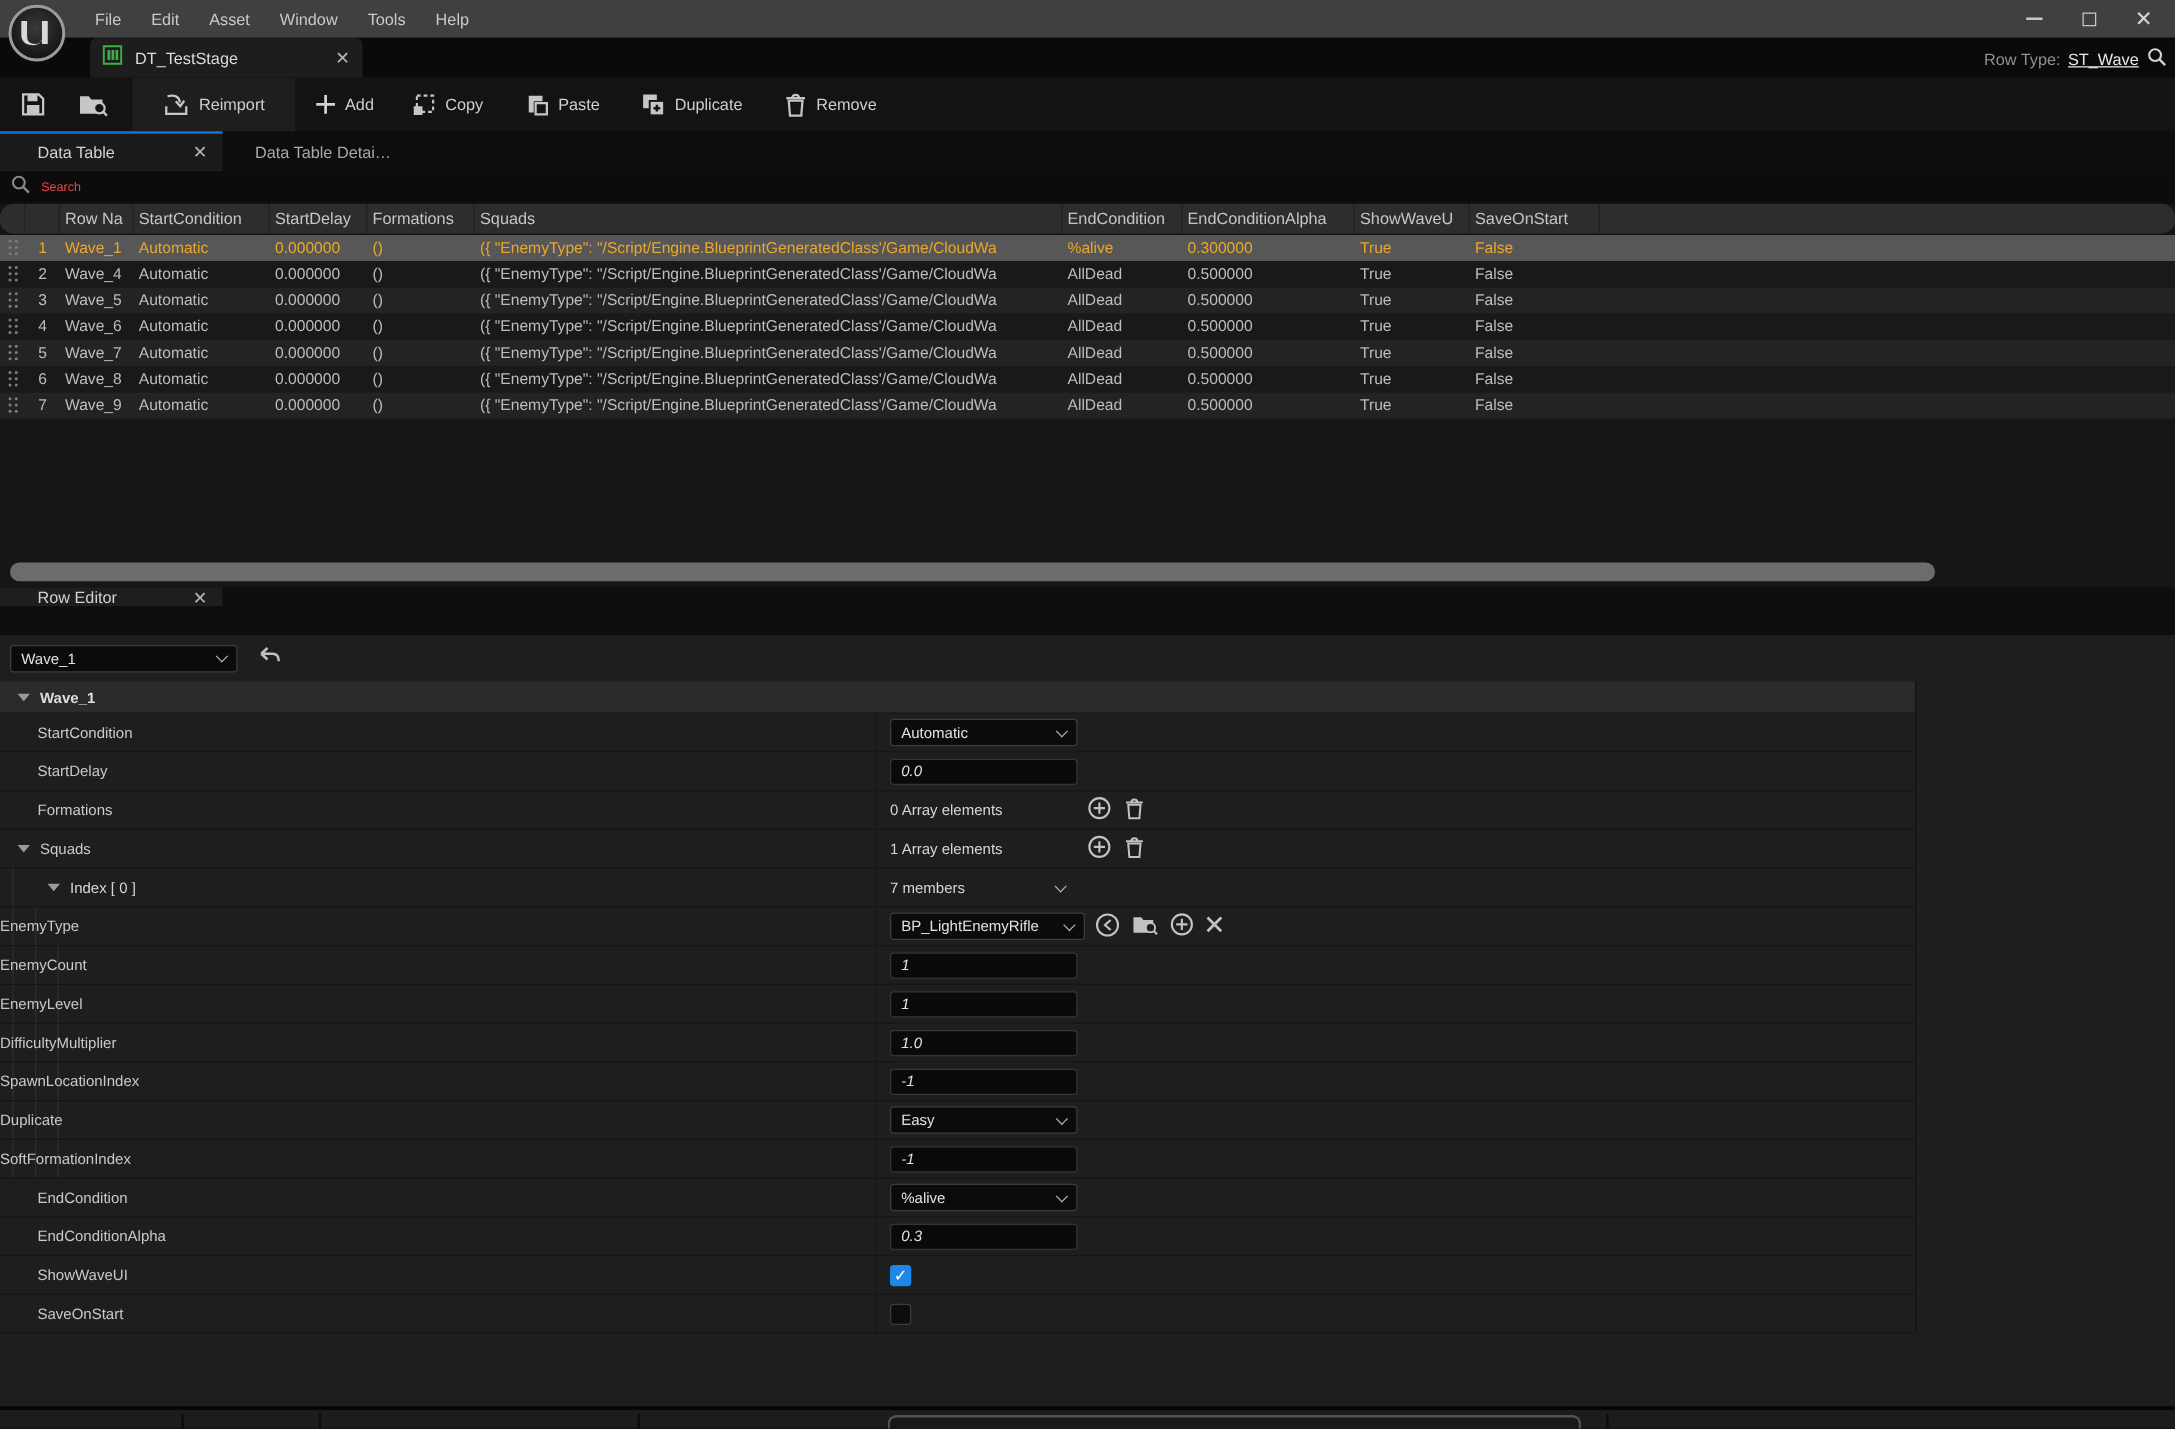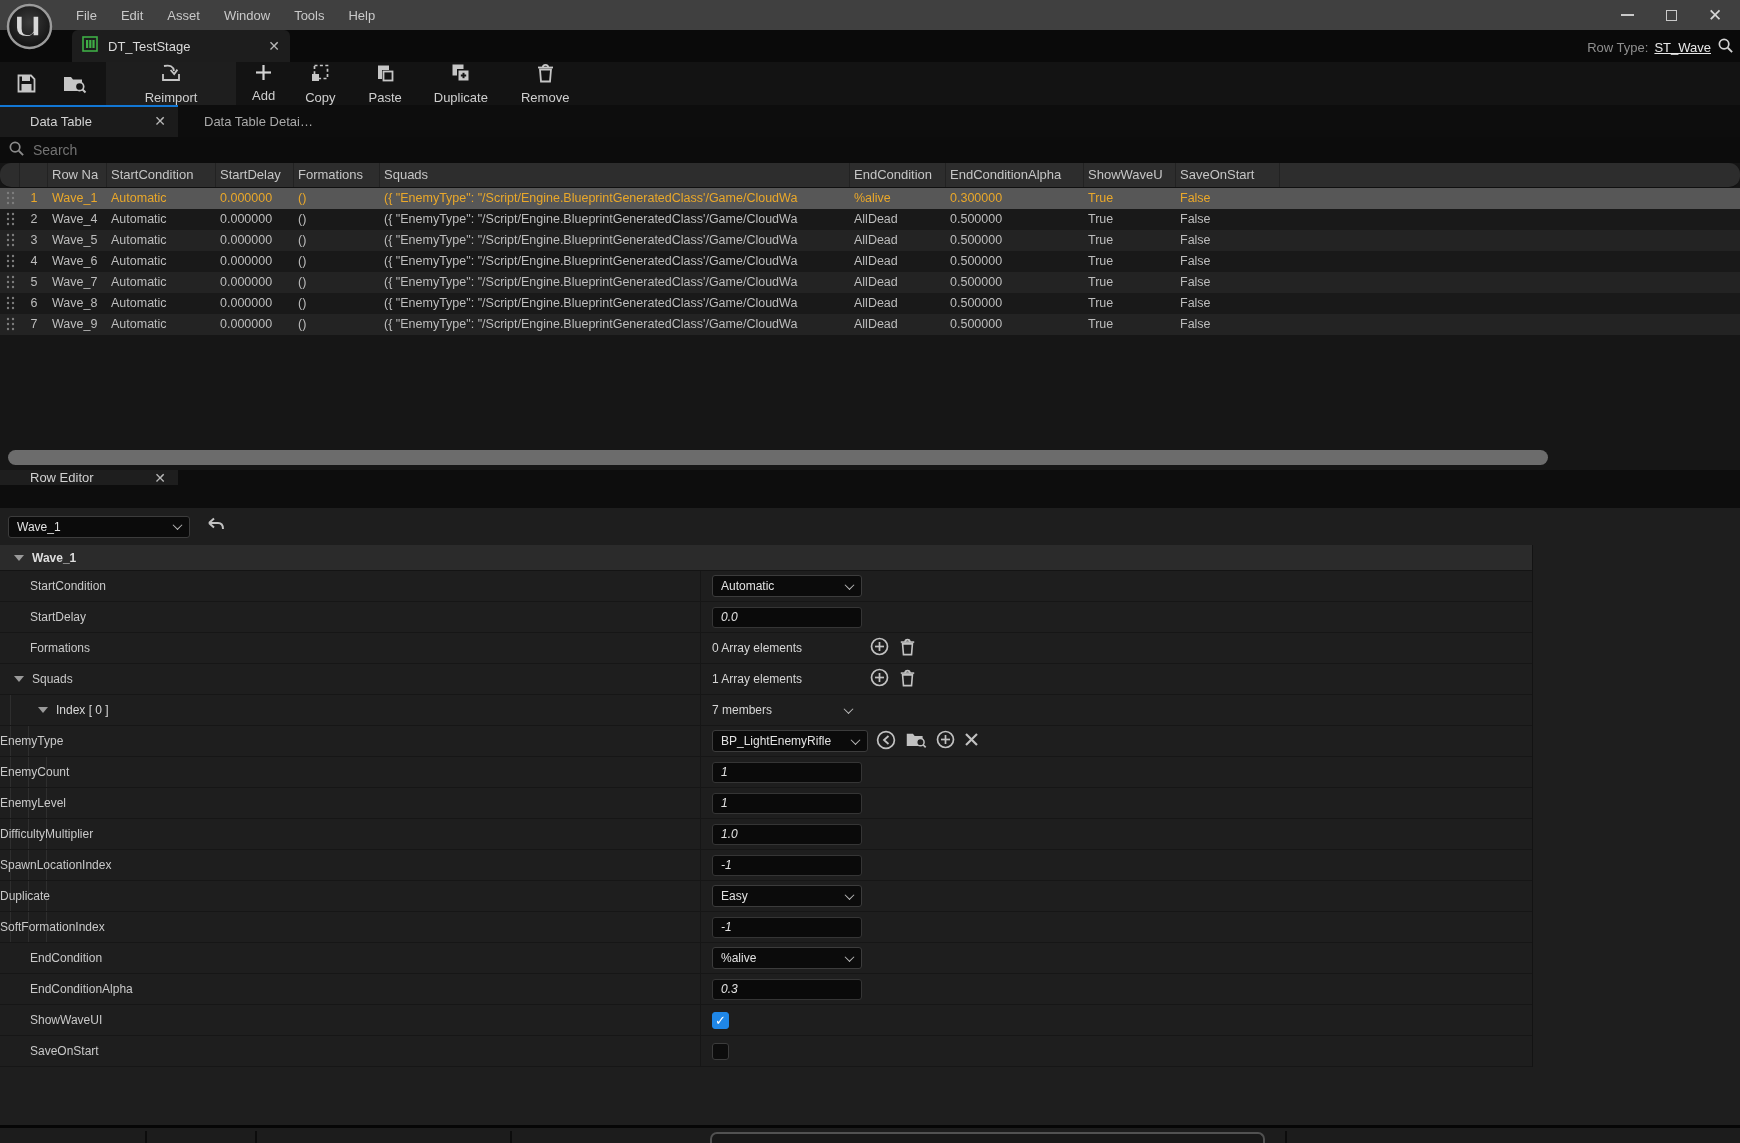--- a/index.html
+++ b/index.html
@@ -22,34 +22,34 @@
   .assettabs { height:32px; background:#0a0a0a; display:flex; align-items:flex-end; position:relative; }
   .assettab { margin-left:72px; width:218px; height:32px; background:#1d1d1d; border-radius:6px 6px 0 0; display:flex; align-items:center; padding:0 10px; gap:10px; }
   .assettab-title { font-size:13px; color:#dadada; flex:1; }
   .tabclose { color:#b8b8b8; font-size:14px; line-height:1; }
   .rowtype { position:absolute; right:6px; bottom:5px; display:flex; align-items:center; gap:6px; font-size:13px; }
   .rowtype-label { color:#8f8f8f; }
   .rowtype-link { color:#e9e9e9; text-decoration:underline; }
 
   
   .toolbar { height:43px; background:#131313; display:flex; align-items:center; }
-  .tbtn { display:flex; align-items:center; gap:7px; color:#cfcfcf; font-size:13px; white-space:nowrap;flex-direction:column; }
+  .tbtn { display:flex; align-items:center; gap:7px; color:#cfcfcf; font-size:13px; white-space:nowrap; }
   .tbtn svg { display:block; }
   .reimport-group { height:43px; background:#1e1e1e; display:flex; align-items:center; justify-content:center; width:130px; margin-left:19px; }
 
   
   .paneltabs { height:32px; background:#0d0d0d; display:flex; align-items:stretch; }
   .ptab { width:178px; background:#1b1b1b; display:flex; align-items:center; padding:0 12px 0 30px; gap:8px; position:relative; }
   .ptab.active::before { content:""; position:absolute; left:0; top:0; right:0; height:2px; background:#1277d4; }
   .ptab-title { font-size:13px; color:#d2d2d2; flex:1; }
   .ptab-ghost { display:flex; align-items:center; padding:0 26px; font-size:13px; color:#a9a9a9; }
 
   
   .searchbar { height:26px; background:#0c0c0c; display:flex; align-items:center; padding-left:8px; gap:8px; }
-  .search-ph { font-size:14px; color:#737373; }
+  .search-ph { font-size:10px; color:#ef4444; }
 
   
   .tgrid { display:grid; grid-template-columns:20px 28px 59px 109px 78px 86px 470px 96px 138px 92px 104px minmax(0,1fr); }
   .thead { height:25px; background:#2d2d2d; border-bottom:1px solid #101010;border-radius:11px; }
   .thead .hcell { font-size:13px; color:#c6c6c6; line-height:24px; padding:0 4px; white-space:nowrap; overflow:hidden; border-right:1px solid #222222; }
   .trows { background:#161616; }
   .trow { height:21px; }
   .trow .cell { font-size:12.5px; color:#bdbdbd; line-height:21px; padding:0 4px; white-space:nowrap; overflow:hidden; }
   .trow:nth-child(odd) { background:#232323; }
   .trow:nth-child(even) { background:#191919; }

